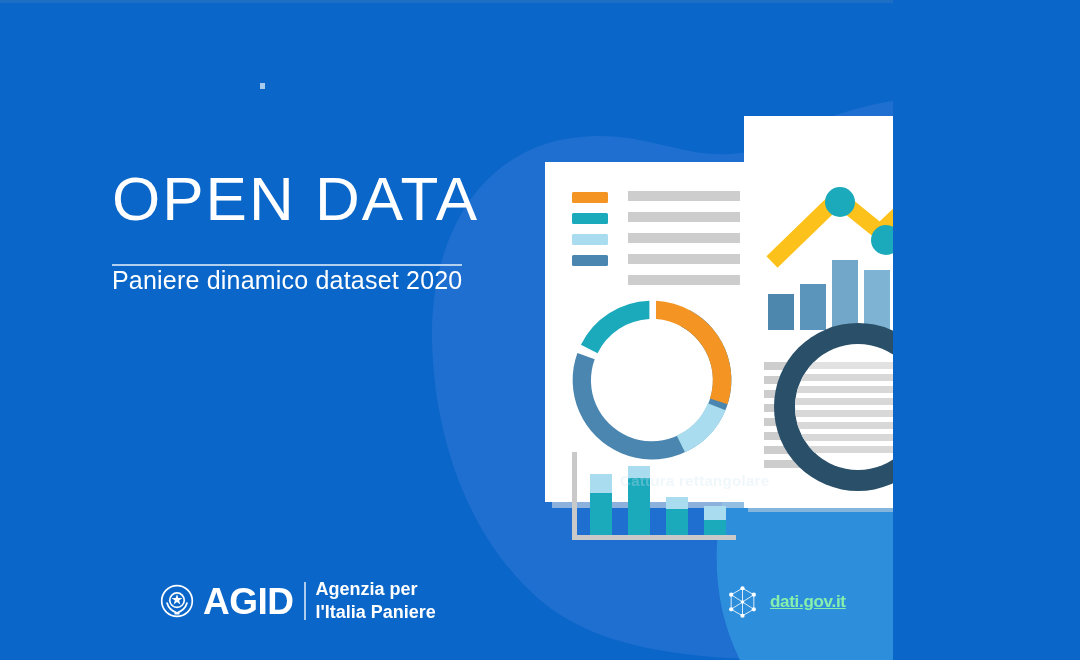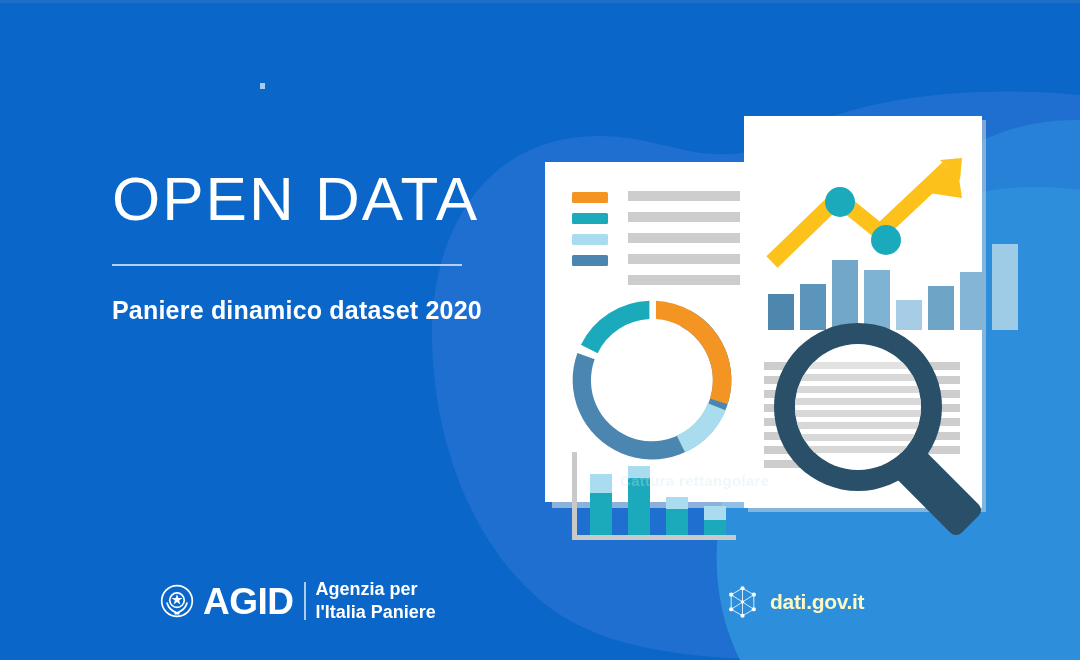--- a/index.html
+++ b/index.html
@@ -2,35 +2,35 @@
 <html><head>
 <meta charset="utf-8">
 <style>
   * { margin:0; padding:0; box-sizing:border-box; }
   html,body { width:1080px; height:660px; overflow:hidden; }
   body {
     font-family: "Liberation Sans", sans-serif;
     background:#0a66c8;
     position:relative;
   }
-  #stage { position:absolute; inset:0; width:1080px; height:660px; overflow:hidden; }
+  #stage { position:absolute; inset:0; width:893px; height:660px; overflow:hidden; }
 
   
   .bg-base { position:absolute; inset:0; background:#0a66c8; }
   .bg-top-strip { position:absolute; top:0; left:0; width:1080px; height:3px; background:#1c6fc4; }
 
   
   .hero { position:absolute; left:112px; top:168px; width:420px; }
   .hero-title {
     font-size:62px; line-height:1.0; letter-spacing:2px;
     color:#ffffff; font-weight:300; white-space:nowrap;
   }
   .hero-rule { width:350px; height:2px; background:#cfe2f5; margin-top:34px; opacity:.85; }
   .hero-sub {
-    margin-top:30px; font-size:25px; font-weight:bold; color:#ffffff;
+    font-size:25px; font-weight:normal; color:#ffffff;
     letter-spacing:.2px; white-space:nowrap;
   }
 
   
   .stray-dot {
     position:absolute; left:260px; top:83px; width:5px; height:6px;
     background:#a8cbec;
   }
 
   
@@ -38,21 +38,21 @@
   .agid-emblem { width:34px; height:34px; flex:0 0 auto; }
   .agid-word {
     font-size:37px; font-weight:bold; color:#fff; letter-spacing:-0.5px;
     margin-left:9px; line-height:1;
   }
   .agid-div { width:2px; height:38px; background:#bcd7f0; margin:0 10px; opacity:.9; }
   .agid-tag { color:#fff; font-size:18px; font-weight:bold; line-height:1.28; }
 
   .dati-logo { position:absolute; left:726px; top:585px; display:flex; align-items:center; gap:11px; }
   .dati-icon { width:33px; height:34px; flex:0 0 auto; }
-  .dati-word { font-size:21px; font-weight:bold; color:#fef9c3; letter-spacing:-0.3px; }
+  .dati-word { font-size:17px; font-weight:bold; color:#86efac; letter-spacing:-0.3px;text-decoration:underline; }
 
   
   .illus { position:absolute; left:400px; top:80px; width:680px; height:500px; }
   .ghost-text {
     position:absolute; left:620px; top:472px; font-size:15px;
     color:#cfe6f2; opacity:.30; letter-spacing:.3px; pointer-events:none;font-weight:bold;
   }
 </style>
 </head>
 <body>

